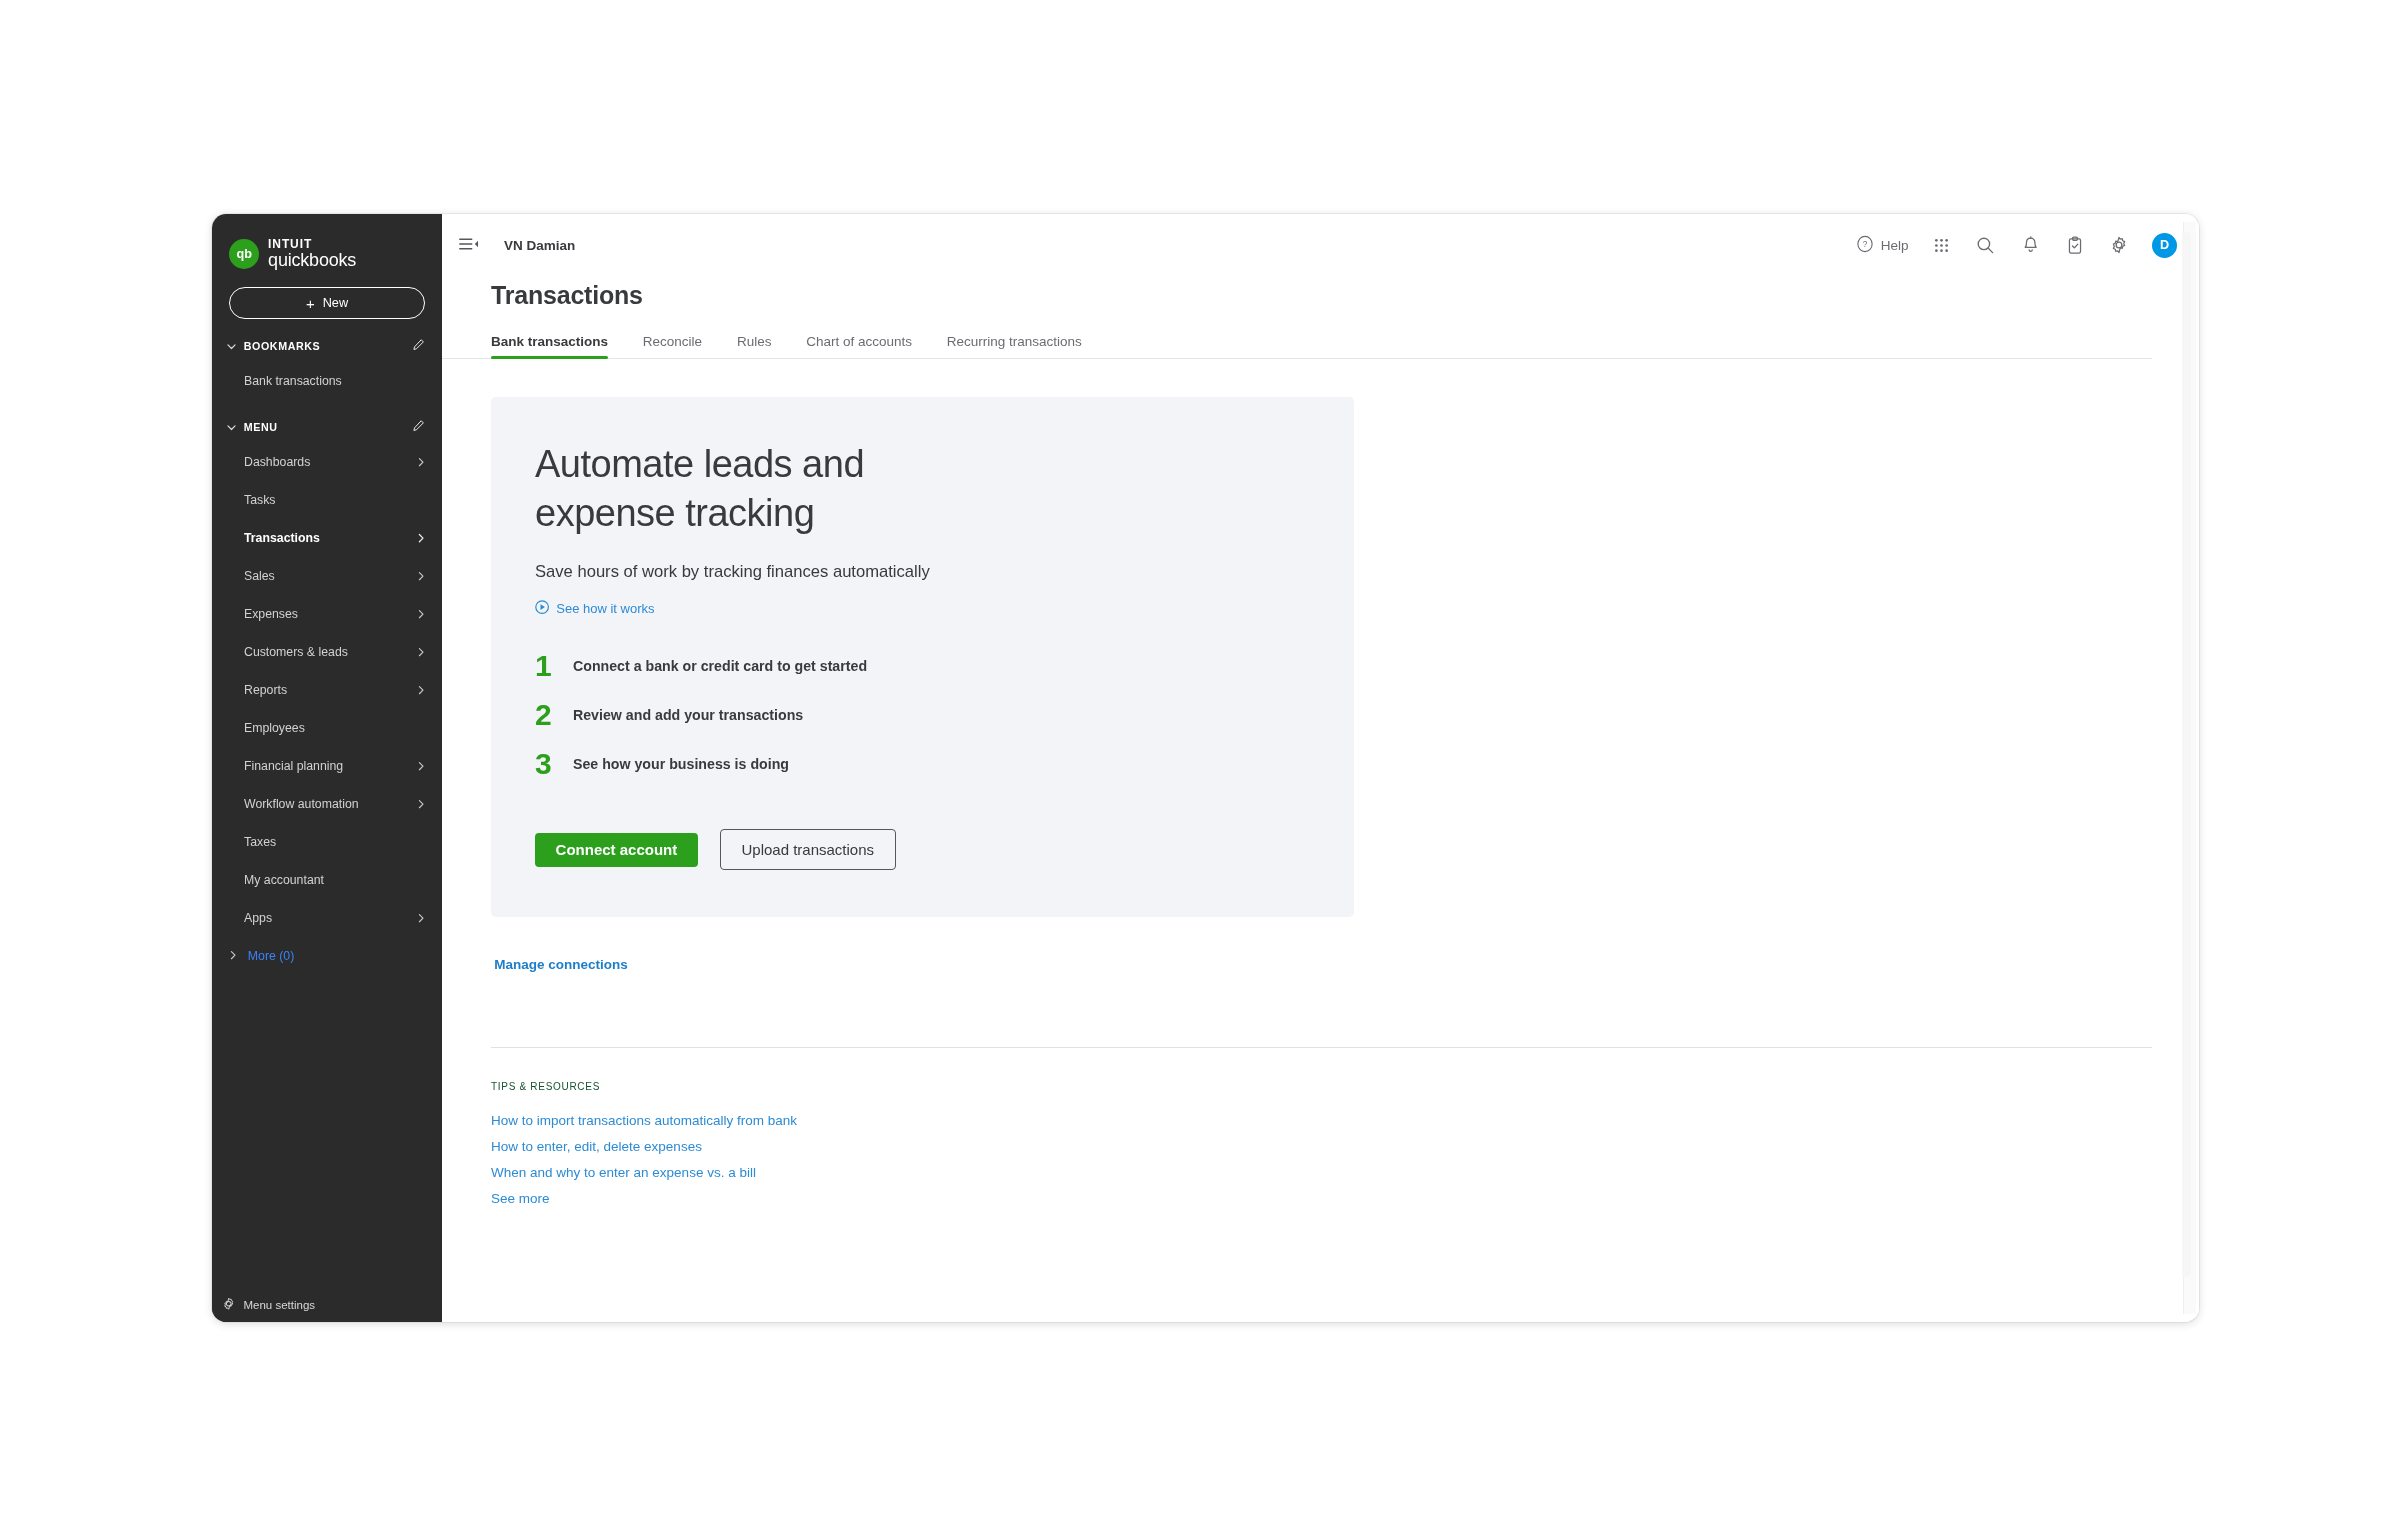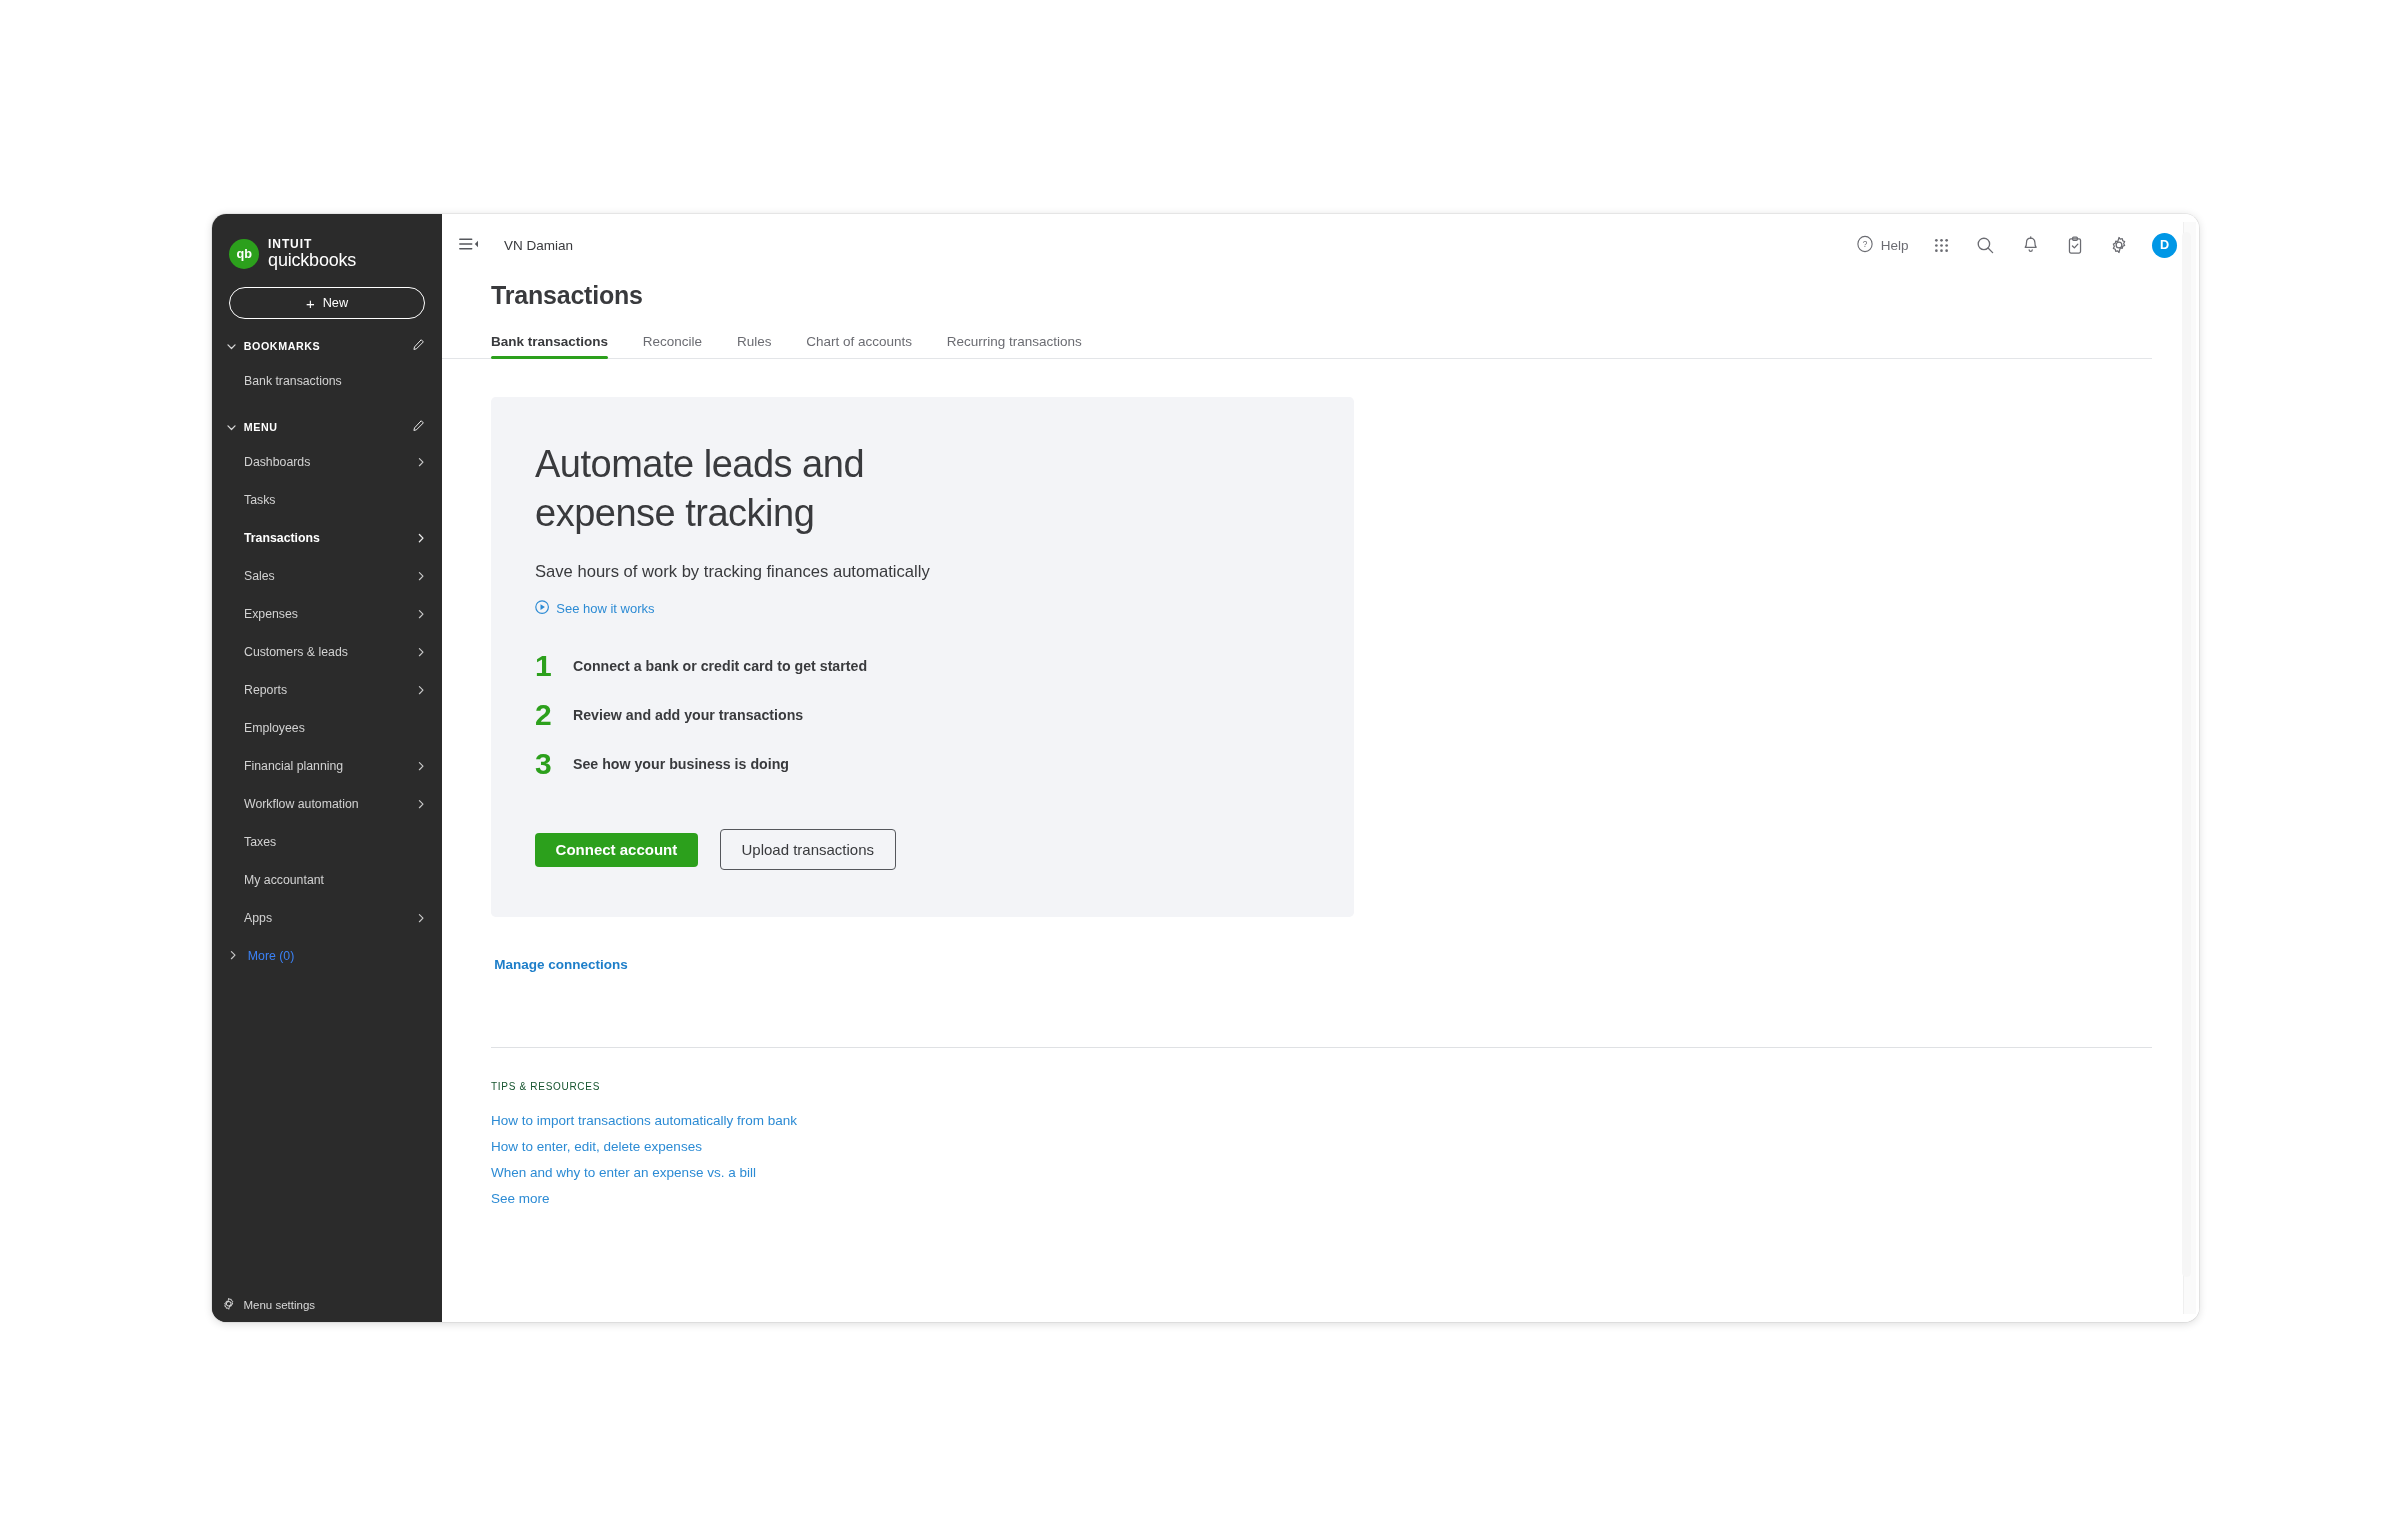--- a/index.html
+++ b/index.html
@@ -130,20 +130,21 @@
     height: 62px;
     display: flex;
     align-items: center;
     padding: 0 22px 0 17.4px;
   }
   .collapse-btn { display: flex; align-items: center; gap: 2.4px; cursor: pointer; }
   .company-name {
     margin-left: 24px;
     font-size: 13.5px;
     color: #393a3d;
+    font-weight: bold;
   }
   .topbar-right {
     margin-left: auto;
     display: flex; align-items: center; gap: 20.6px;
   }
   .help-btn { display: flex; align-items: center; gap: 7.1px; color: #6b6c72; font-size: 13.5px; cursor: pointer; }
   .icon-btn { cursor: pointer; display: flex; align-items: center; justify-content: center; width: 24px; height: 24px; }
   .avatar {
     width: 25px; height: 25px; border-radius: 50%;
     background: #0097e6;

